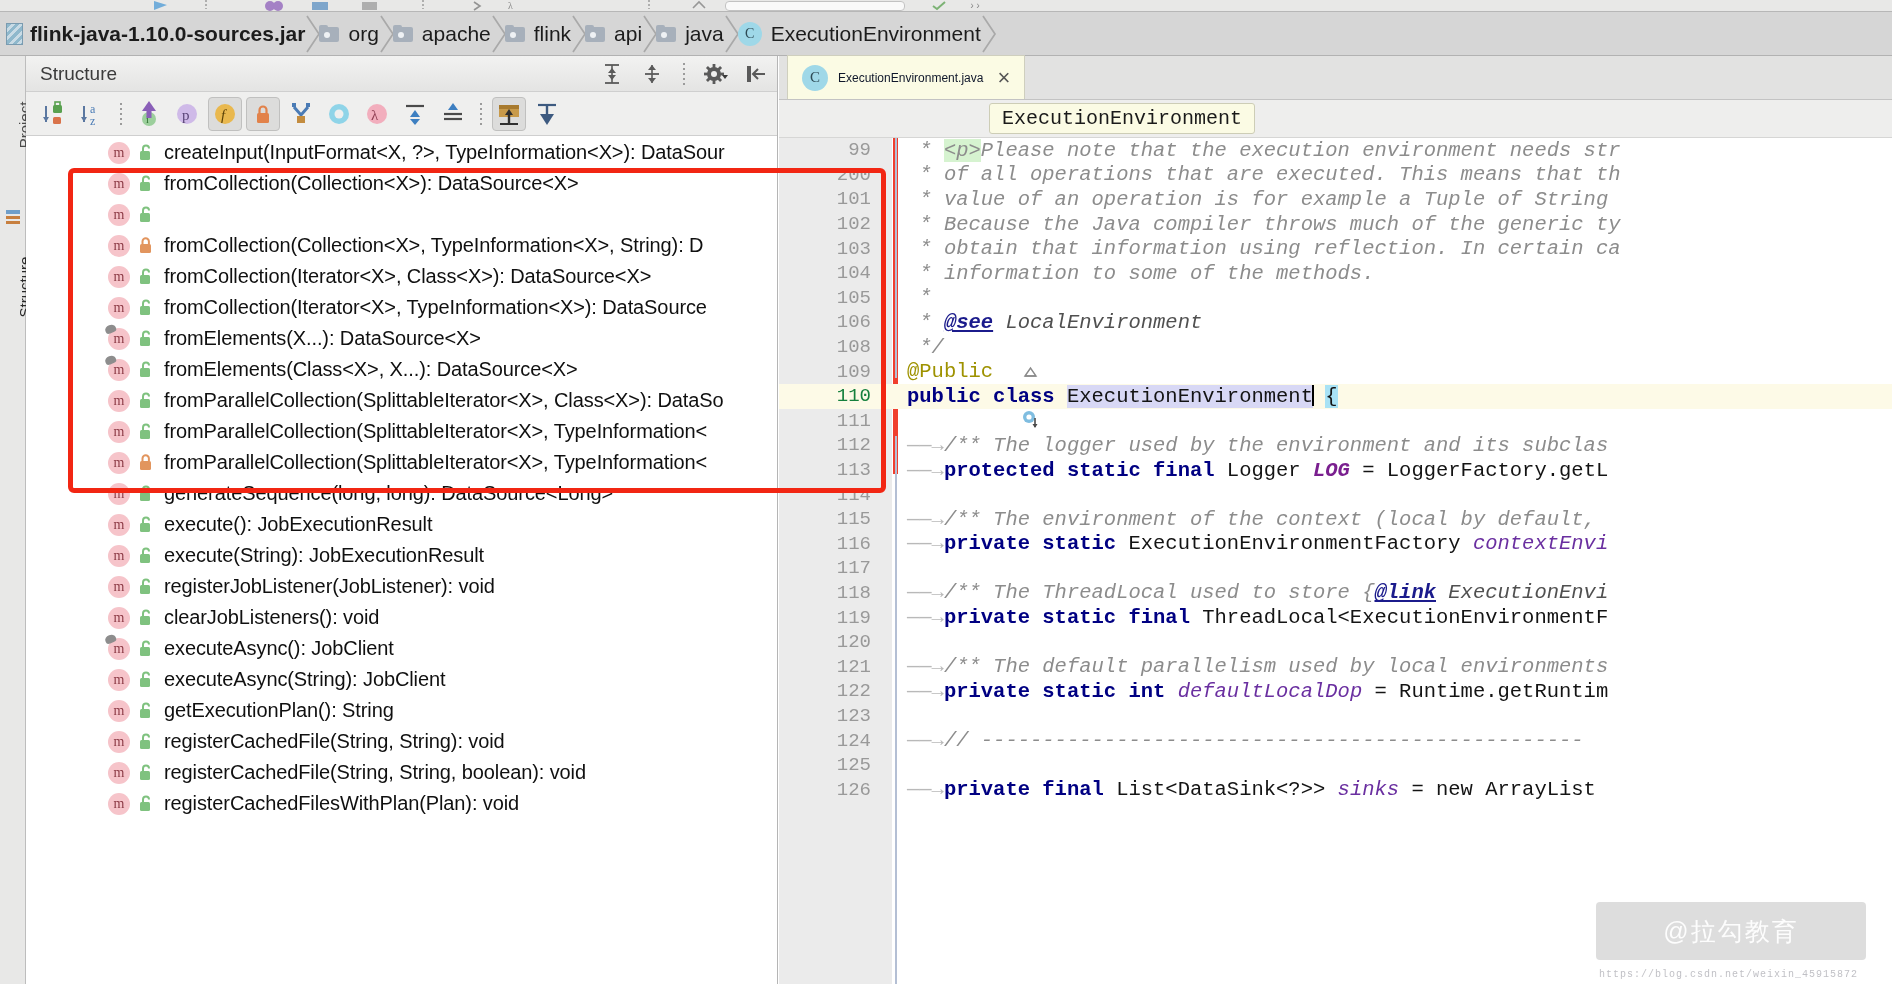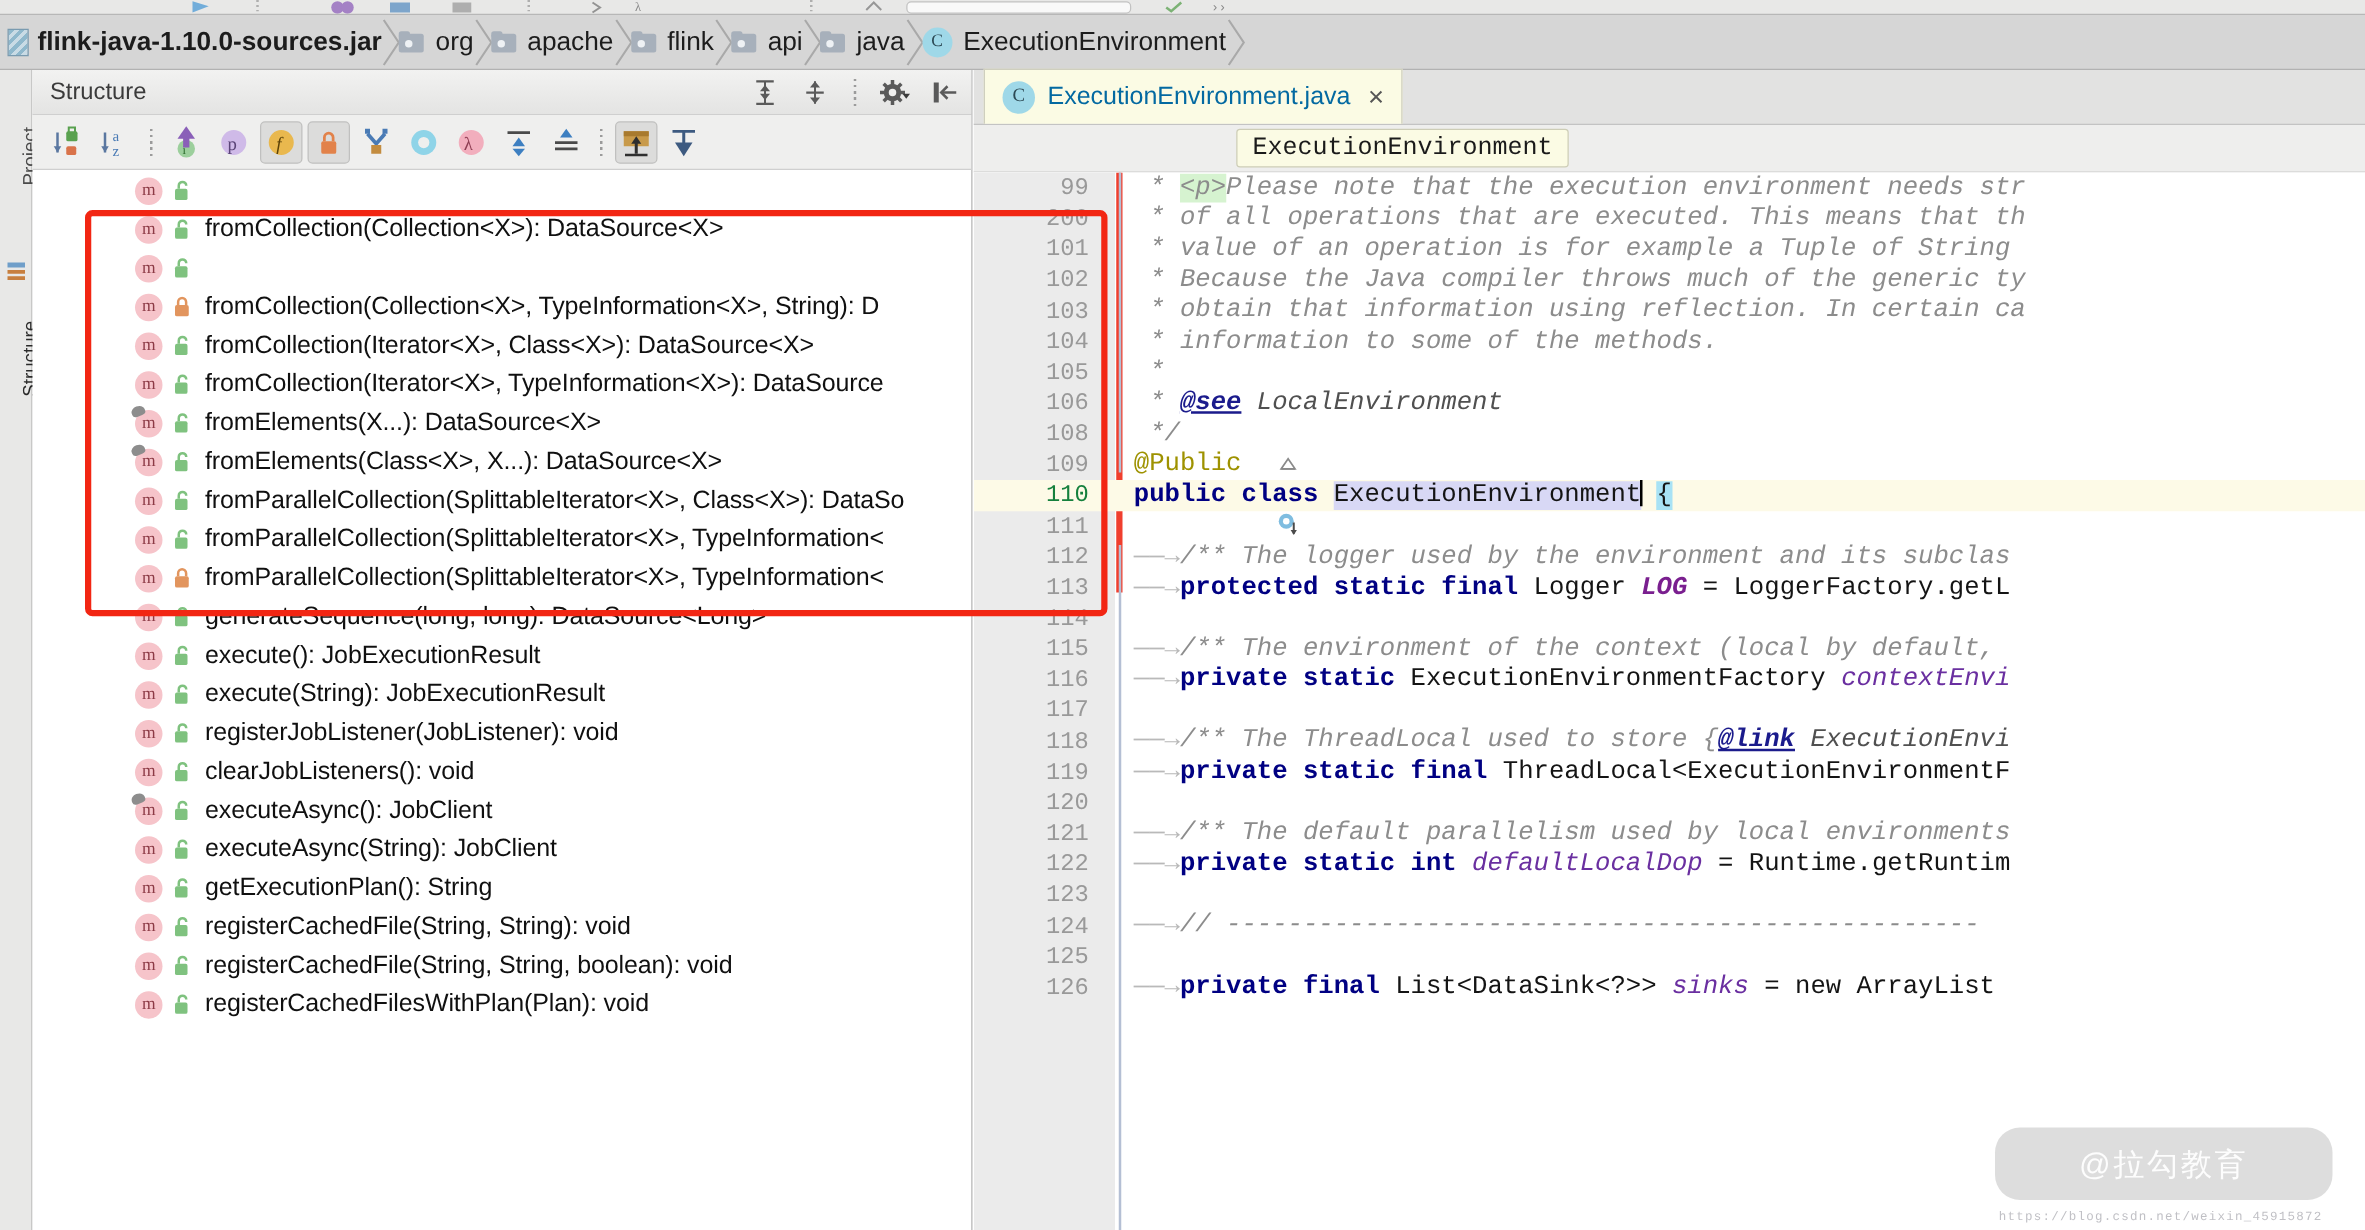--- a/index.html
+++ b/index.html
@@ -153,21 +153,21 @@
   .editor-tab {
     height: 44px; background: #fbfbe4;
     display: flex; align-items: center; gap: 10px;
     padding: 0 14px 0 14px; border: 1px solid #cfcfbe; border-bottom: none;
   }
   .tab-class-ico {
     width: 26px; height: 26px; border-radius: 50%; background: #9fd8e8;
     color: #2d4a55; font-size: 15px; font-family: "Liberation Serif", serif;
     display: flex; align-items: center; justify-content: center; position: relative;
   }
-  .tab-title { font-size: 20px; color: #0369a1; }
+  .tab-title { font-size: 12px; color: #0f172a; }
   .tab-close { font-size: 22px; color: #555; margin-left: 4px; line-height: 1; }
 
   .bc2-row {
     height: 38px; background: #eeeeed; border-bottom: 1px solid #d6d6d5;
     display: flex; align-items: center; padding-left: 210px;
   }
   .bc2-chip {
     background: #fbfbe4; border: 1px solid #cdcdb6; border-radius: 3px;
     padding: 3px 12px; font-size: 20px; color: #1a1a1a;
     font-family: "Liberation Mono", monospace;
@@ -224,21 +224,21 @@
   .bulb {
     position: absolute; left: 94px; width: 19px; height: 19px;
   }
   .fold-minus {
     position: absolute; left: 96px; width: 15px; height: 15px;
   }
 
   
   .watermark {
     position: absolute; right: 26px; bottom: 24px;
-    width: 270px; height: 58px; border-radius: 20px;
+    width: 270px; height: 58px; border-radius: 4px;
     background: rgba(170,170,170,0.40);
     display: flex; align-items: center; justify-content: center;
     color: rgba(255,255,255,0.92); font-size: 25px; letter-spacing: 2px;
     z-index: 30;
   }
   .watermark2 {
     position: absolute; right: 34px; bottom: 4px;
     color: rgba(140,140,150,0.55); font-size: 10px; letter-spacing: 1px;
     z-index: 30; font-family: "Liberation Mono", monospace;
   }
@@ -525,20 +525,21 @@
     <div class="tree">
 
       <div class="tree-row">
         <span class="icon-m">m</span>
         <span class="vis-ico">
           <svg width="16" height="18" viewBox="0 0 16 18">
               <rect x="2" y="7" width="10" height="9" rx="1.5" fill="#7fc27f"></rect>
               <path d="M5 7 V4.5 a3 3 0 0 1 6 0" fill="none" stroke="#7fc27f" stroke-width="2"></path>
             </svg>
         </span>
+        <span class="tree-label">createInput(InputFormat&lt;X, ?&gt;, TypeInformation&lt;X&gt;): DataSour</span>
       </div>
 
       <div class="tree-row">
         <span class="icon-m">m</span>
         <span class="vis-ico">
           <svg width="16" height="18" viewBox="0 0 16 18">
               <rect x="2" y="7" width="10" height="9" rx="1.5" fill="#7fc27f"></rect>
               <path d="M5 7 V4.5 a3 3 0 0 1 6 0" fill="none" stroke="#7fc27f" stroke-width="2"></path>
             </svg>
         </span>

